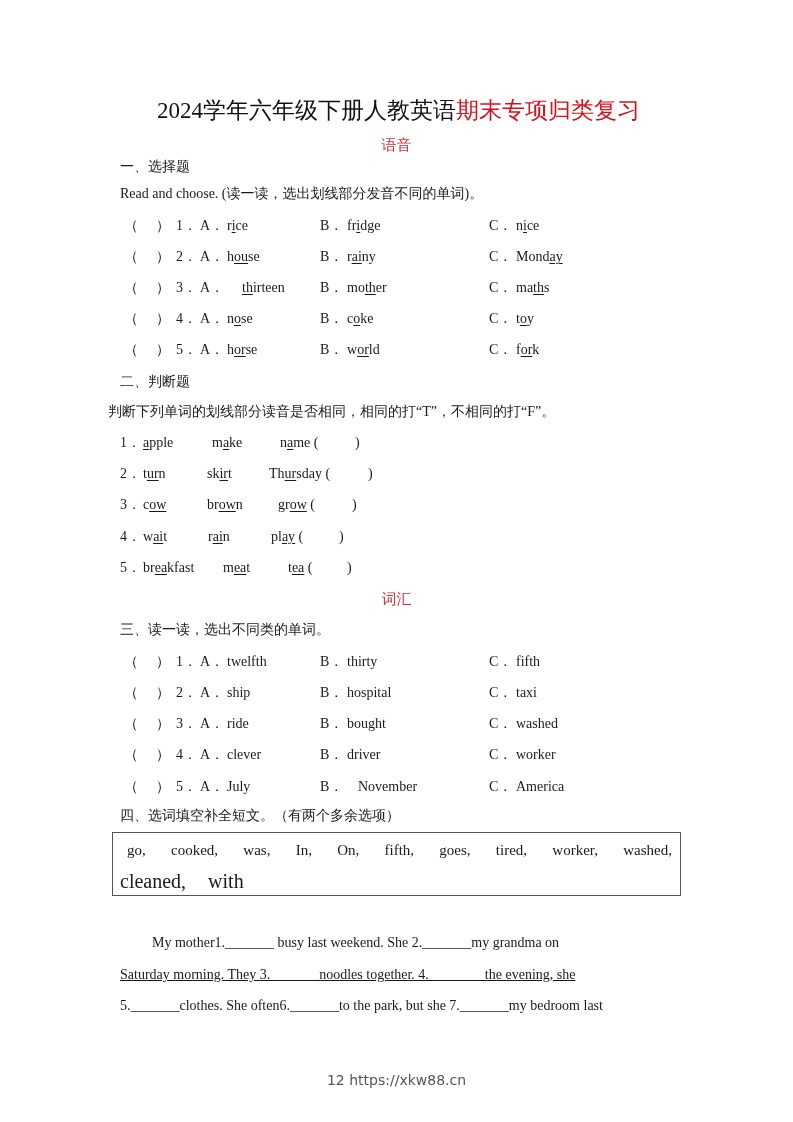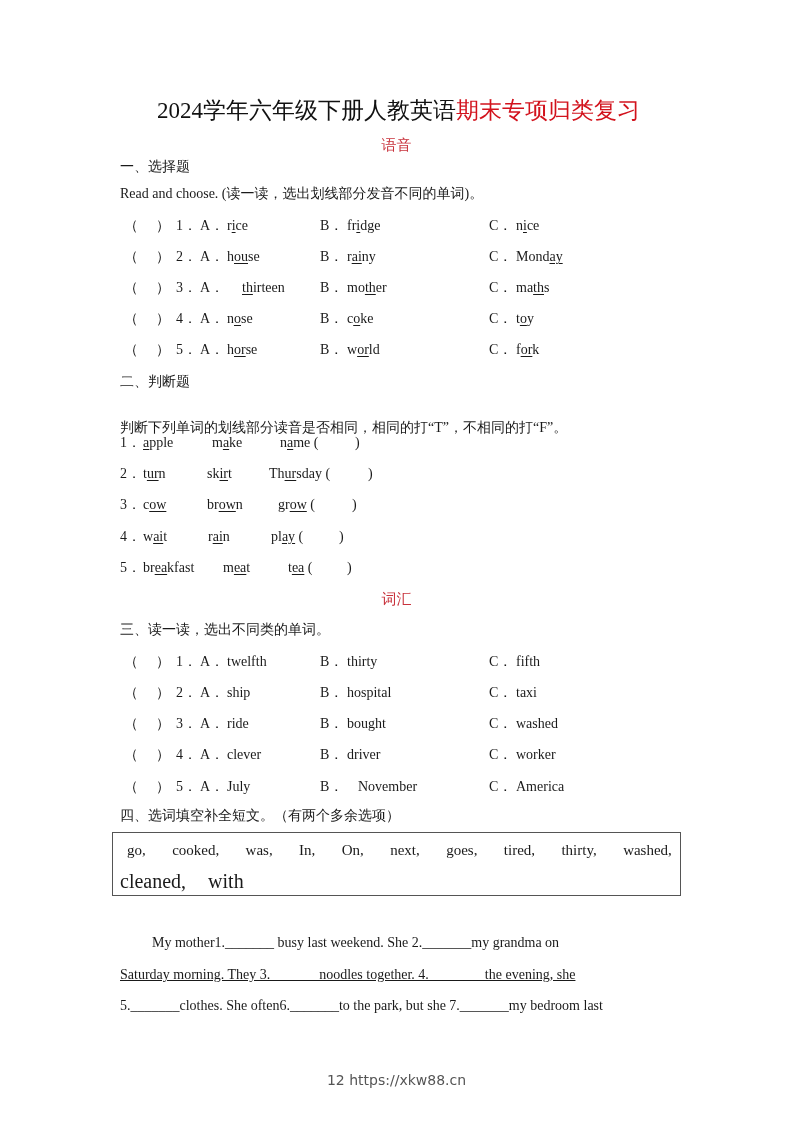--- a/index.html
+++ b/index.html
@@ -83,21 +83,21 @@
   <span class="a" style="left:176px">5．</span>
   <span class="a" style="left:200px">A．</span>
   <span class="a" style="left:227px"><span>h</span><span class="u">or</span><span>se</span></span>
   <span class="a" style="left:320px">B．</span>
   <span class="a" style="left:347px"><span>w</span><span class="u">or</span><span>ld</span></span>
   <span class="a" style="left:489px">C．</span>
   <span class="a" style="left:516px"><span>f</span><span class="u">or</span><span>k</span></span>
 </div>
 
 <div class="l" style="top:372px;left:120px;">二、判断题</div>
-<div class="l" style="top:402px;left:120px;margin-top:16px;">判断下列单词的划线部分读音是否相同，相同的打“T”，不相同的打“F”。</div>
+<div class="l" style="top:402px;left:108px;">判断下列单词的划线部分读音是否相同，相同的打“T”，不相同的打“F”。</div>
 
 <div class="l" style="top:433px;left:0;width:793px;">
   <span class="a" style="left:120px">1．</span>
   <span class="a" style="left:143px"><span></span><span class="u">a</span><span>pple</span></span>
   <span class="a" style="left:212px"><span>m</span><span class="u">a</span><span>ke</span></span>
   <span class="a" style="left:280px"><span>n</span><span class="u">a</span><span>me</span> <span>(</span></span>
   <span class="a" style="left:355px">)</span>
 </div>
 
 <div class="l" style="top:464px;left:0;width:793px;">
@@ -198,24 +198,24 @@
 
 <div class="l" style="top:806px;left:120px;">四、选词填空补全短文。（有两个多余选项）</div>
 
 <div class="box">
   <div class="bank-row1">
     <span>go,</span>
     <span>cooked,</span>
     <span>was,</span>
     <span>In,</span>
     <span>On,</span>
-    <span>next,</span>
+    <span>fifth,</span>
     <span>goes,</span>
     <span>tired,</span>
-    <span>thirty,</span>
+    <span>worker,</span>
     <span>washed,</span>
   </div>
   <div class="bank-row2">
     <span>cleaned,</span><span>with</span>
   </div>
 </div>
 
 <div class="l" style="top:933px;left:152px;">My mother1._______ busy last weekend. She 2._______my grandma on</div>
 <div class="l" style="top:965px;left:120px;text-decoration:underline;">Saturday morning. They 3._______noodles together. 4.________the evening, she</div>
 <div class="l" style="top:996px;left:120px;">5._______clothes. She often6._______to the park, but she 7._______my bedroom last</div>

